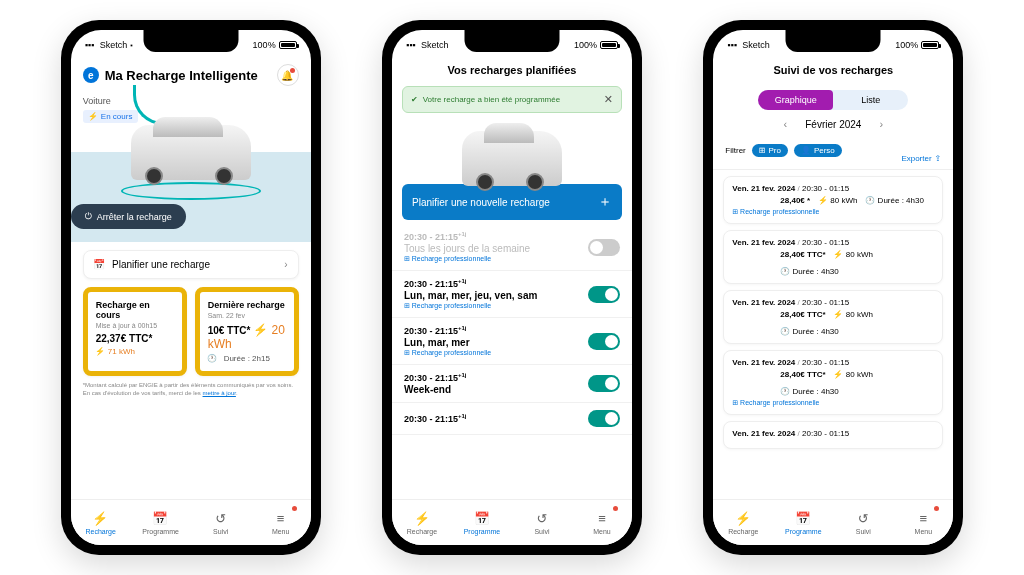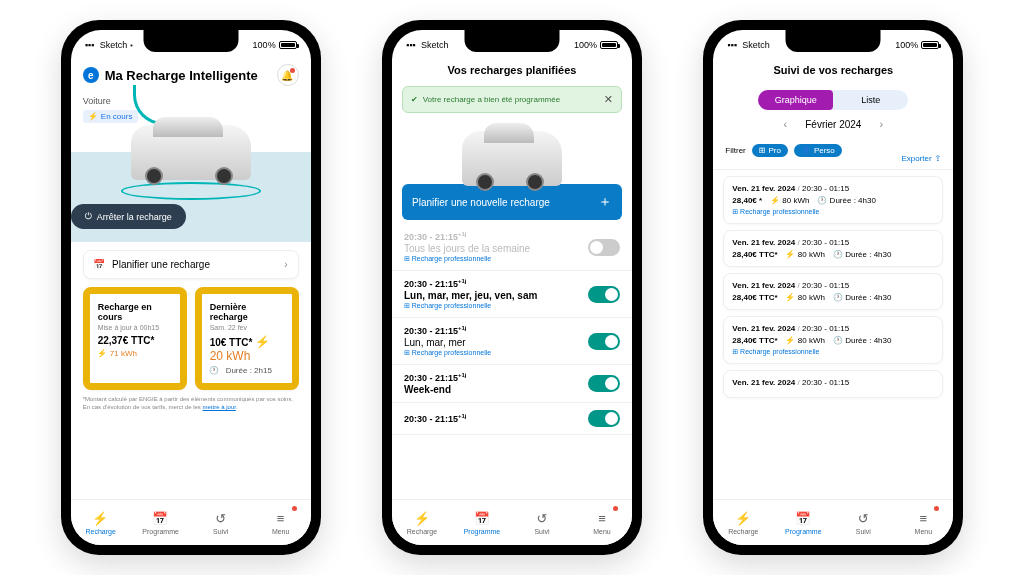--- a/index.html
+++ b/index.html
@@ -24,21 +24,21 @@
   .car-body { width:100%; height:55px; background:linear-gradient(180deg,#f5f5f5,#ccc); border-radius:18px 22px 6px 6px; position:relative; top:15px; }
   .car-body::before { content:''; position:absolute; top:-8px; left:22px; right:28px; height:20px; background:linear-gradient(180deg,#eee,#bbb); border-radius:12px 14px 0 0; }
   .wheel { position:absolute; bottom:-5px; width:18px; height:18px; background:#333; border-radius:50%; border:2px solid #888; }
   .wheel.l{left:14px;} .wheel.r{right:18px;}
   .cable { position:absolute; left:2px; bottom:55px; width:40px; height:40px; border:3px solid #00b5b5; border-top:none; border-right:none; border-radius:0 0 0 30px; }
   .platform { width:140px; height:18px; border:2px solid #00b5b5; border-radius:50%; margin:2px auto 0; }
   .stop-btn { display:inline-flex; align-items:center; gap:5px; background:#2c3e50; color:#fff; font-size:9px; padding:7px 14px; border-radius:18px; margin-top:4px; }
   .panel { margin:8px 12px; background:#fff; border:1px solid #eee; border-radius:8px; padding:8px 10px; font-size:10px; display:flex; align-items:center; gap:6px; box-shadow:0 1px 3px rgba(0,0,0,0.05); }
   .panel .arrow { margin-left:auto; color:#888; }
   .stats-row { display:flex; gap:8px; margin:0 12px; }
-  .stat-card { flex:1; background:#fff; border:7px solid #eab308; border-radius:8px; padding:8px; font-size:8px; box-shadow:0 1px 3px rgba(0,0,0,0.05); }
+  .stat-card { flex:1; background:#fff; border:5px solid #eab308; border-radius:8px; padding:8px; font-size:8px; box-shadow:0 1px 3px rgba(0,0,0,0.05); }
   .stat-card .t1 { font-size:9px; font-weight:600; margin-bottom:2px; }
   .stat-card .t2 { font-size:7px; color:#888; margin-bottom:4px; }
   .stat-card .t3 { font-size:10px; font-weight:700; margin-bottom:3px; }
   .stat-card .t4 { font-size:8px; color:#555; display:flex; gap:6px; }
   .stat-card .orange { color:#e67e22; }
   .footnote { font-size:6px; color:#888; margin:6px 12px; line-height:1.3; }
   .footnote .link { color:#0074d9; text-decoration:underline; }
 
   .tabbar { height:46px; border-top:1px solid #eee; display:flex; background:#fff; }
   .tab { flex:1; display:flex; flex-direction:column; align-items:center; justify-content:center; font-size:7px; color:#666; gap:2px; position:relative; }
@@ -74,21 +74,21 @@
   .seg .active { background:#a21caf; color:#fff; border-radius:4px; }
   .month-nav { display:flex; align-items:center; justify-content:center; gap:18px; font-size:10px; margin-bottom:8px; }
   .month-nav .chev { color:#888; font-size:11px; }
   .filter-row { display:flex; align-items:center; padding:0 12px 6px; font-size:8px; gap:6px; border-bottom:1px solid #eee; }
   .chip { background:#0a7bc7; color:#fff; padding:2px 7px; border-radius:10px; display:flex; align-items:center; gap:3px; }
   .export { margin-left:auto; color:#0074d9; display:flex; align-items:center; gap:3px;margin-top:16px; }
   .hist-list { flex:1; overflow:hidden; padding:6px 10px 0; }
   .hist-item { background:#fff; border:1px solid #eee; border-radius:8px; padding:7px 8px; margin-bottom:6px; box-shadow:0 1px 3px rgba(0,0,0,0.04); }
   .hist-date { font-size:8px; margin-bottom:3px; }
   .hist-date .slash { color:#999; }
-  .hist-stats { font-size:8px; display:flex; gap:8px; flex-wrap:wrap; }
+  .hist-stats { font-size:8px; display:flex; gap:8px; flex-wrap:wrap;margin-left:48px; }
   .hist-stats b { font-weight:700; }
   .hist-prof { font-size:7px; color:#0074d9; margin-top:3px; }
   .orange-dot { color:#e67e22; }
   .signal { display:inline-block; width:12px; }
   .battery { display:inline-block; width:18px; height:8px; border:1px solid #000; border-radius:2px; position:relative; }
   .battery::after { content:''; position:absolute; right:-3px; top:2px; width:2px; height:4px; background:#000; border-radius:0 1px 1px 0; }
   .battery .fill { position:absolute; left:1px; top:1px; bottom:1px; right:1px; background:#000; border-radius:1px; }
 </style>
 </head>
 <body>
@@ -227,21 +227,21 @@
             <div class="sched-text">
               <div class="sched-time">20:30 - 21:15<sup>+1j</sup></div>
               <div class="sched-days" style="font-weight:600">Lun, mar, mer, jeu, ven, sam</div>
               <div class="sched-prof">⊞ Recharge professionnelle</div>
             </div>
             <div class="toggle on"></div>
           </div>
           <div class="sched-item">
             <div class="sched-text">
               <div class="sched-time">20:30 - 21:15<sup>+1j</sup></div>
-              <div class="sched-days" style="font-weight:400">Lun, mar, mer</div>
+              <div class="sched-days" style="font-weight:700">Lun, mar, mer</div>
               <div class="sched-prof">⊞ Recharge professionnelle</div>
             </div>
             <div class="toggle on"></div>
           </div>
           <div class="sched-item">
             <div class="sched-text">
               <div class="sched-time">20:30 - 21:15<sup>+1j</sup></div>
               <div class="sched-days" style="font-weight:600">Week-end</div>
             </div>
             <div class="toggle on"></div>

